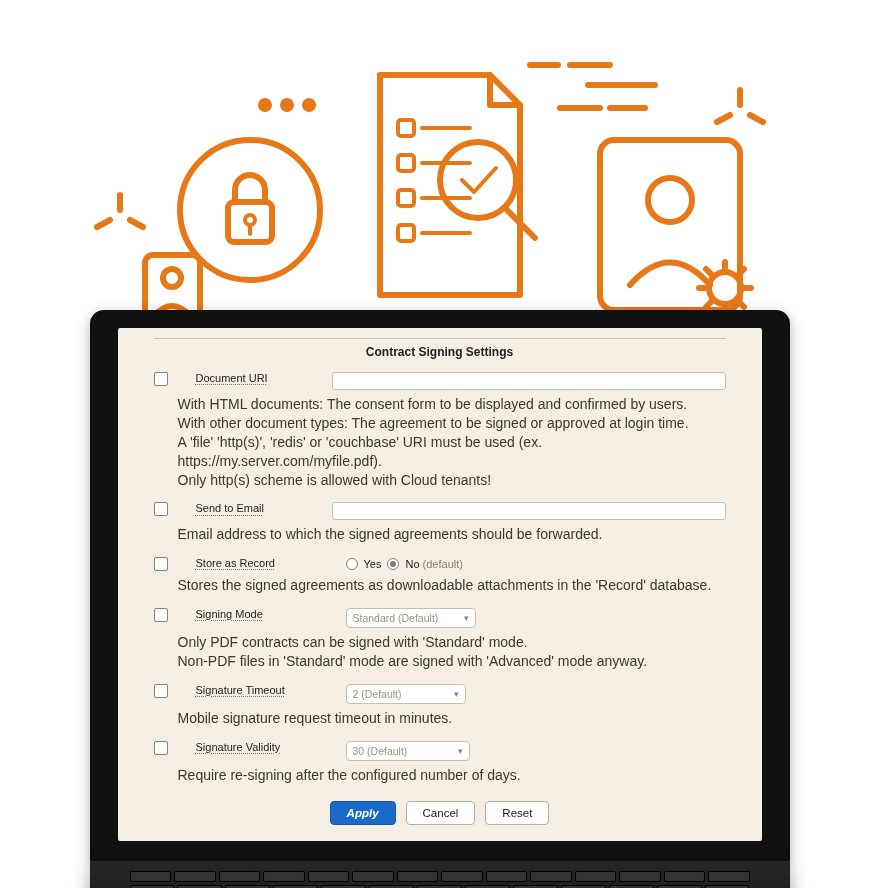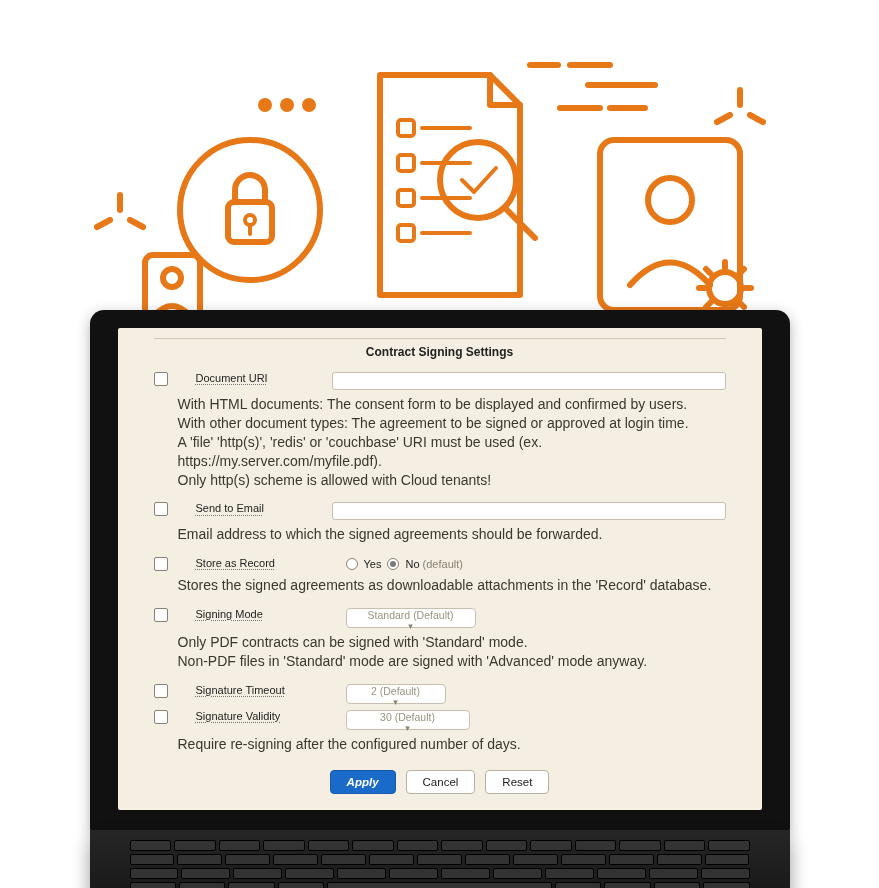--- a/index.html
+++ b/index.html
@@ -123,21 +123,20 @@
     border: 1px solid #c7c0af;
     border-radius: 4px;
     background: #fff;
     display: flex;
     align-items: center;
     justify-content: space-between;
     padding: 0 6px;
     color: #9a947f;
     font-size: 10.5px;
     margin-left: 14px;
-    flex-direction: column;
   }
   .select .chev {
     font-size: 9px;
     color: #8a8373;
   }
 
   .btnbar {
     display: flex;
     justify-content: center;
     gap: 10px;
@@ -307,25 +306,26 @@
           <span>Standard (Default)</span>
           <span class="chev">▾</span>
         </span>
       </div>
       <div class="desc" style="white-space:pre-line">Only PDF contracts can be signed with 'Standard' mode.
 Non-PDF files in 'Standard' mode are signed with 'Advanced' mode anyway.</div>
 
       <div class="row">
         <span class="cb"></span>
         <span class="lbl">Signature Timeout</span>
-        <span class="select" style="width:100px">
+        <span class="select" style="width:120px">
           <span>2 (Default)</span>
           <span class="chev">▾</span>
         </span>
       </div>
+      <div class="desc">Mobile signature request timeout in minutes.</div>
 
       <div class="row">
         <span class="cb"></span>
         <span class="lbl">Signature Validity</span>
         <span class="select" style="width:124px">
           <span>30 (Default)</span>
           <span class="chev">▾</span>
         </span>
       </div>
       <div class="desc">Require re-signing after the configured number of days.</div>

